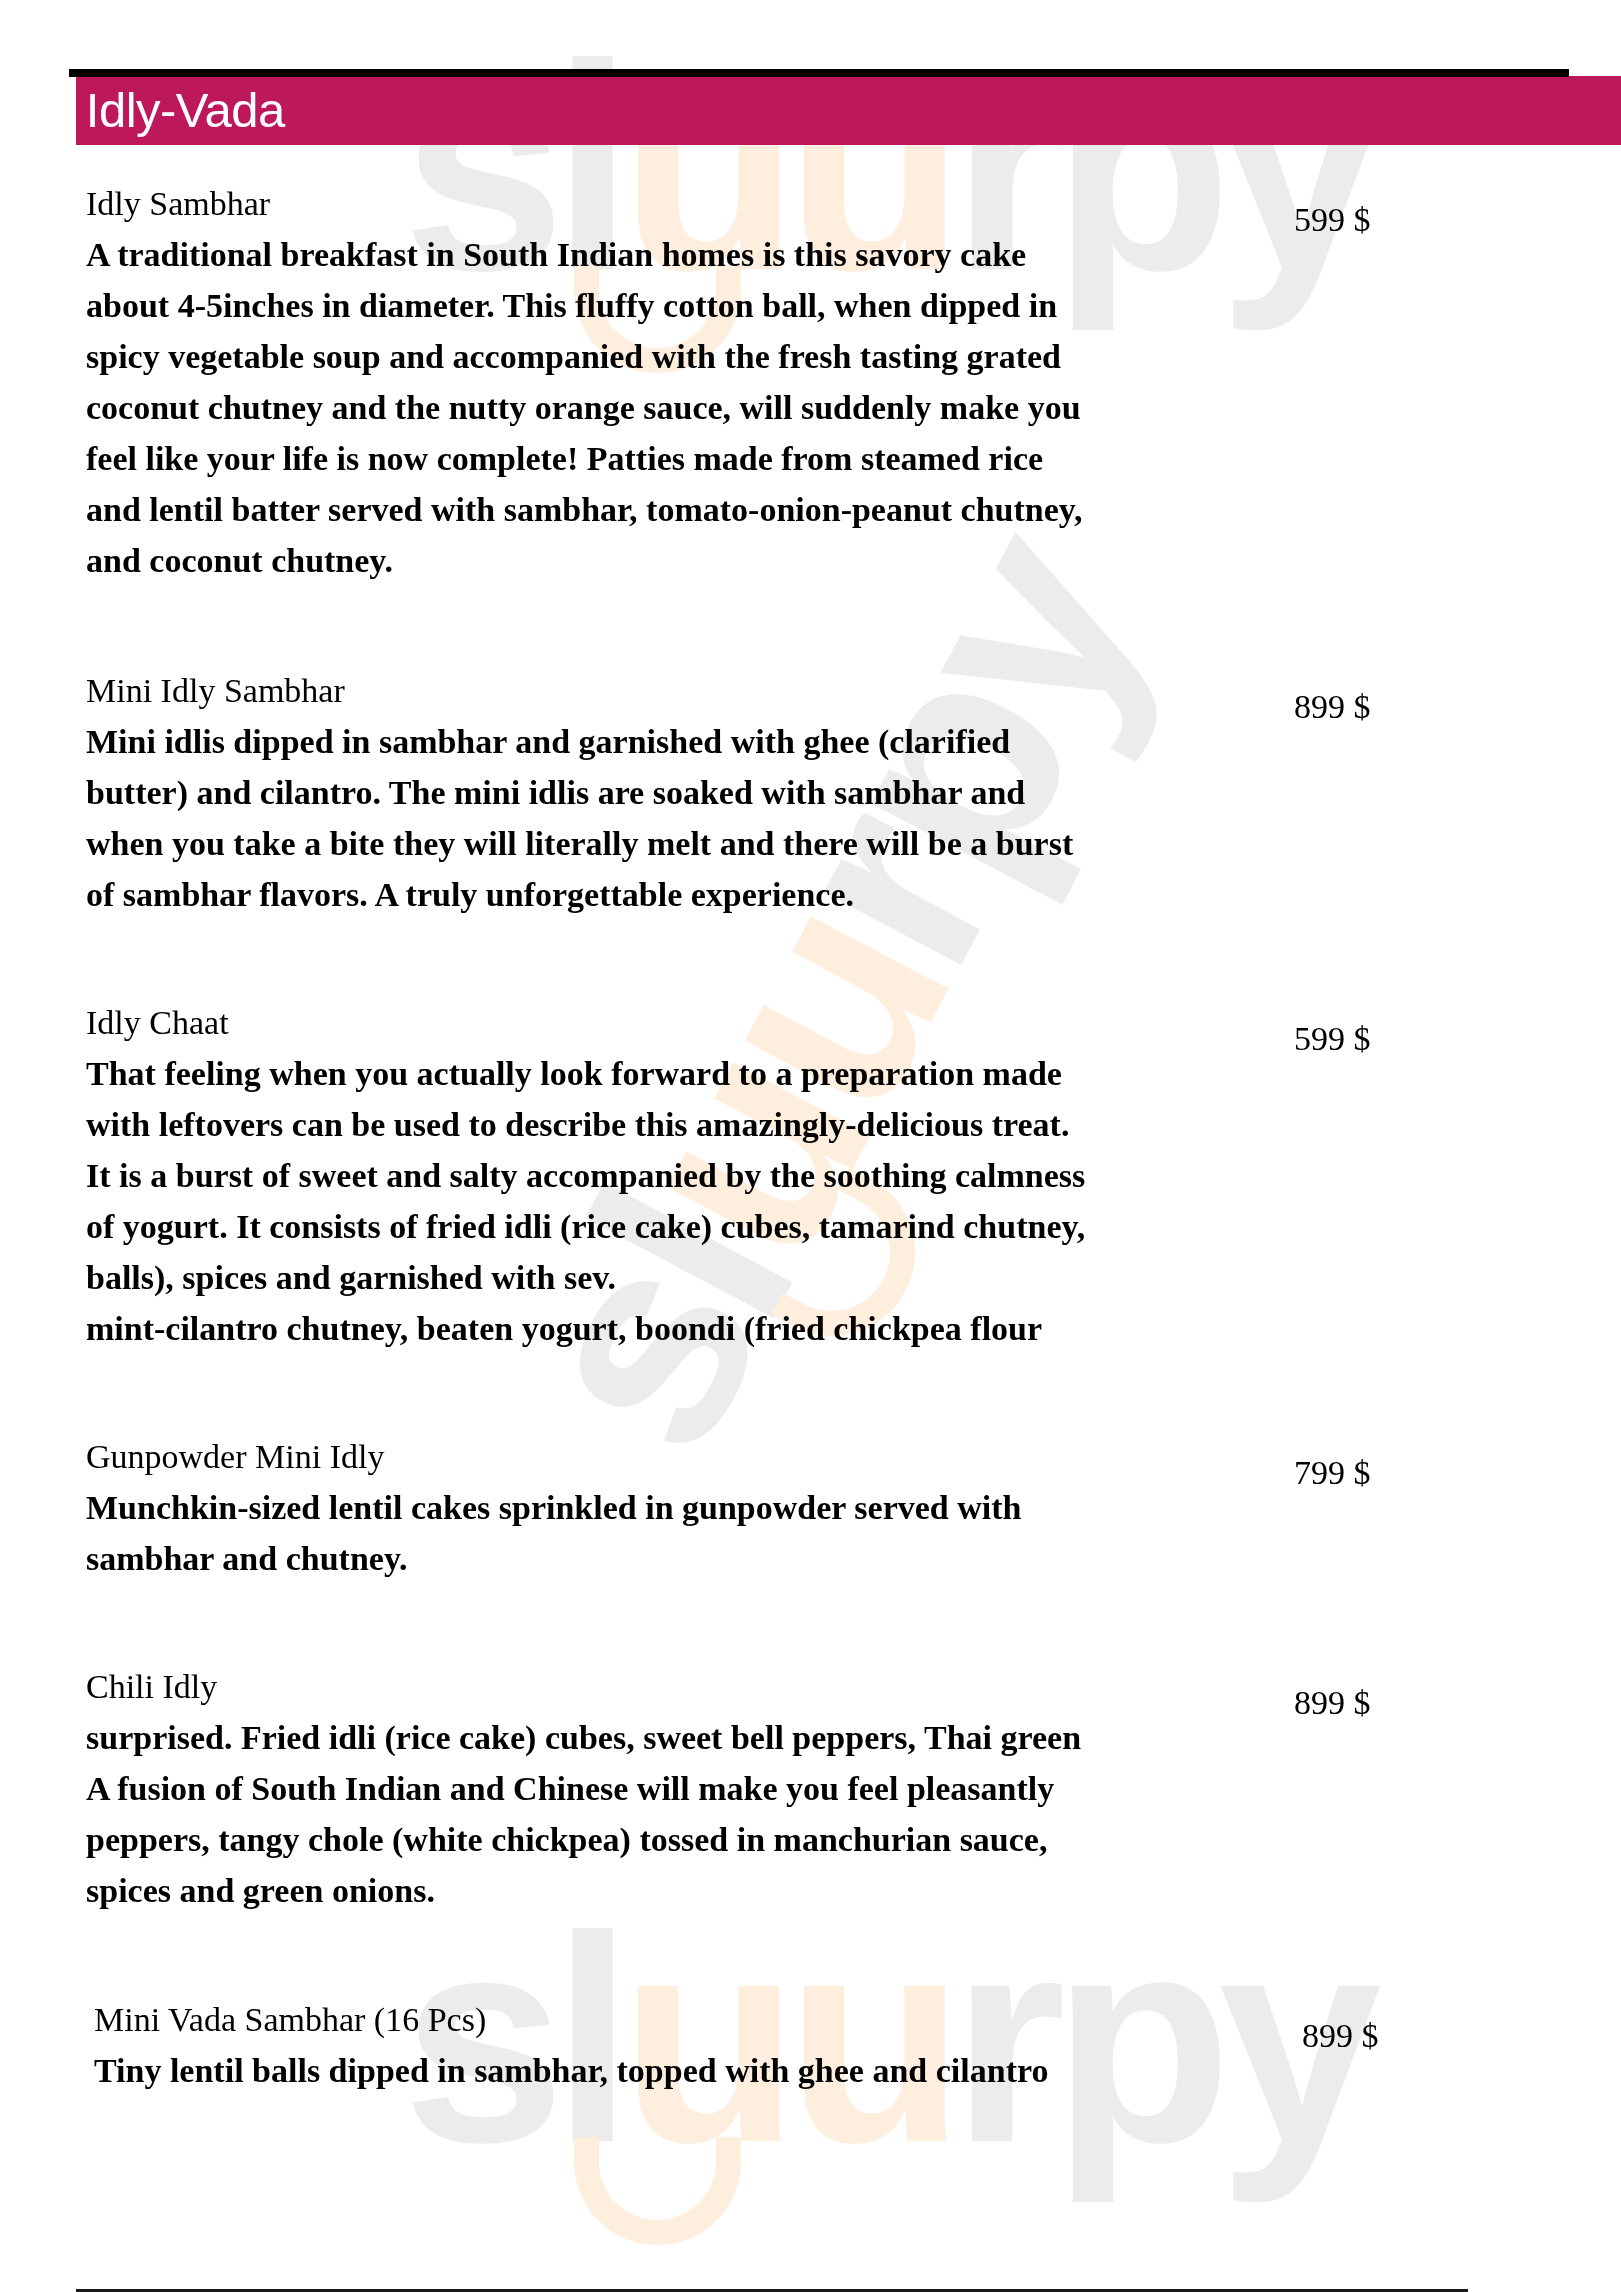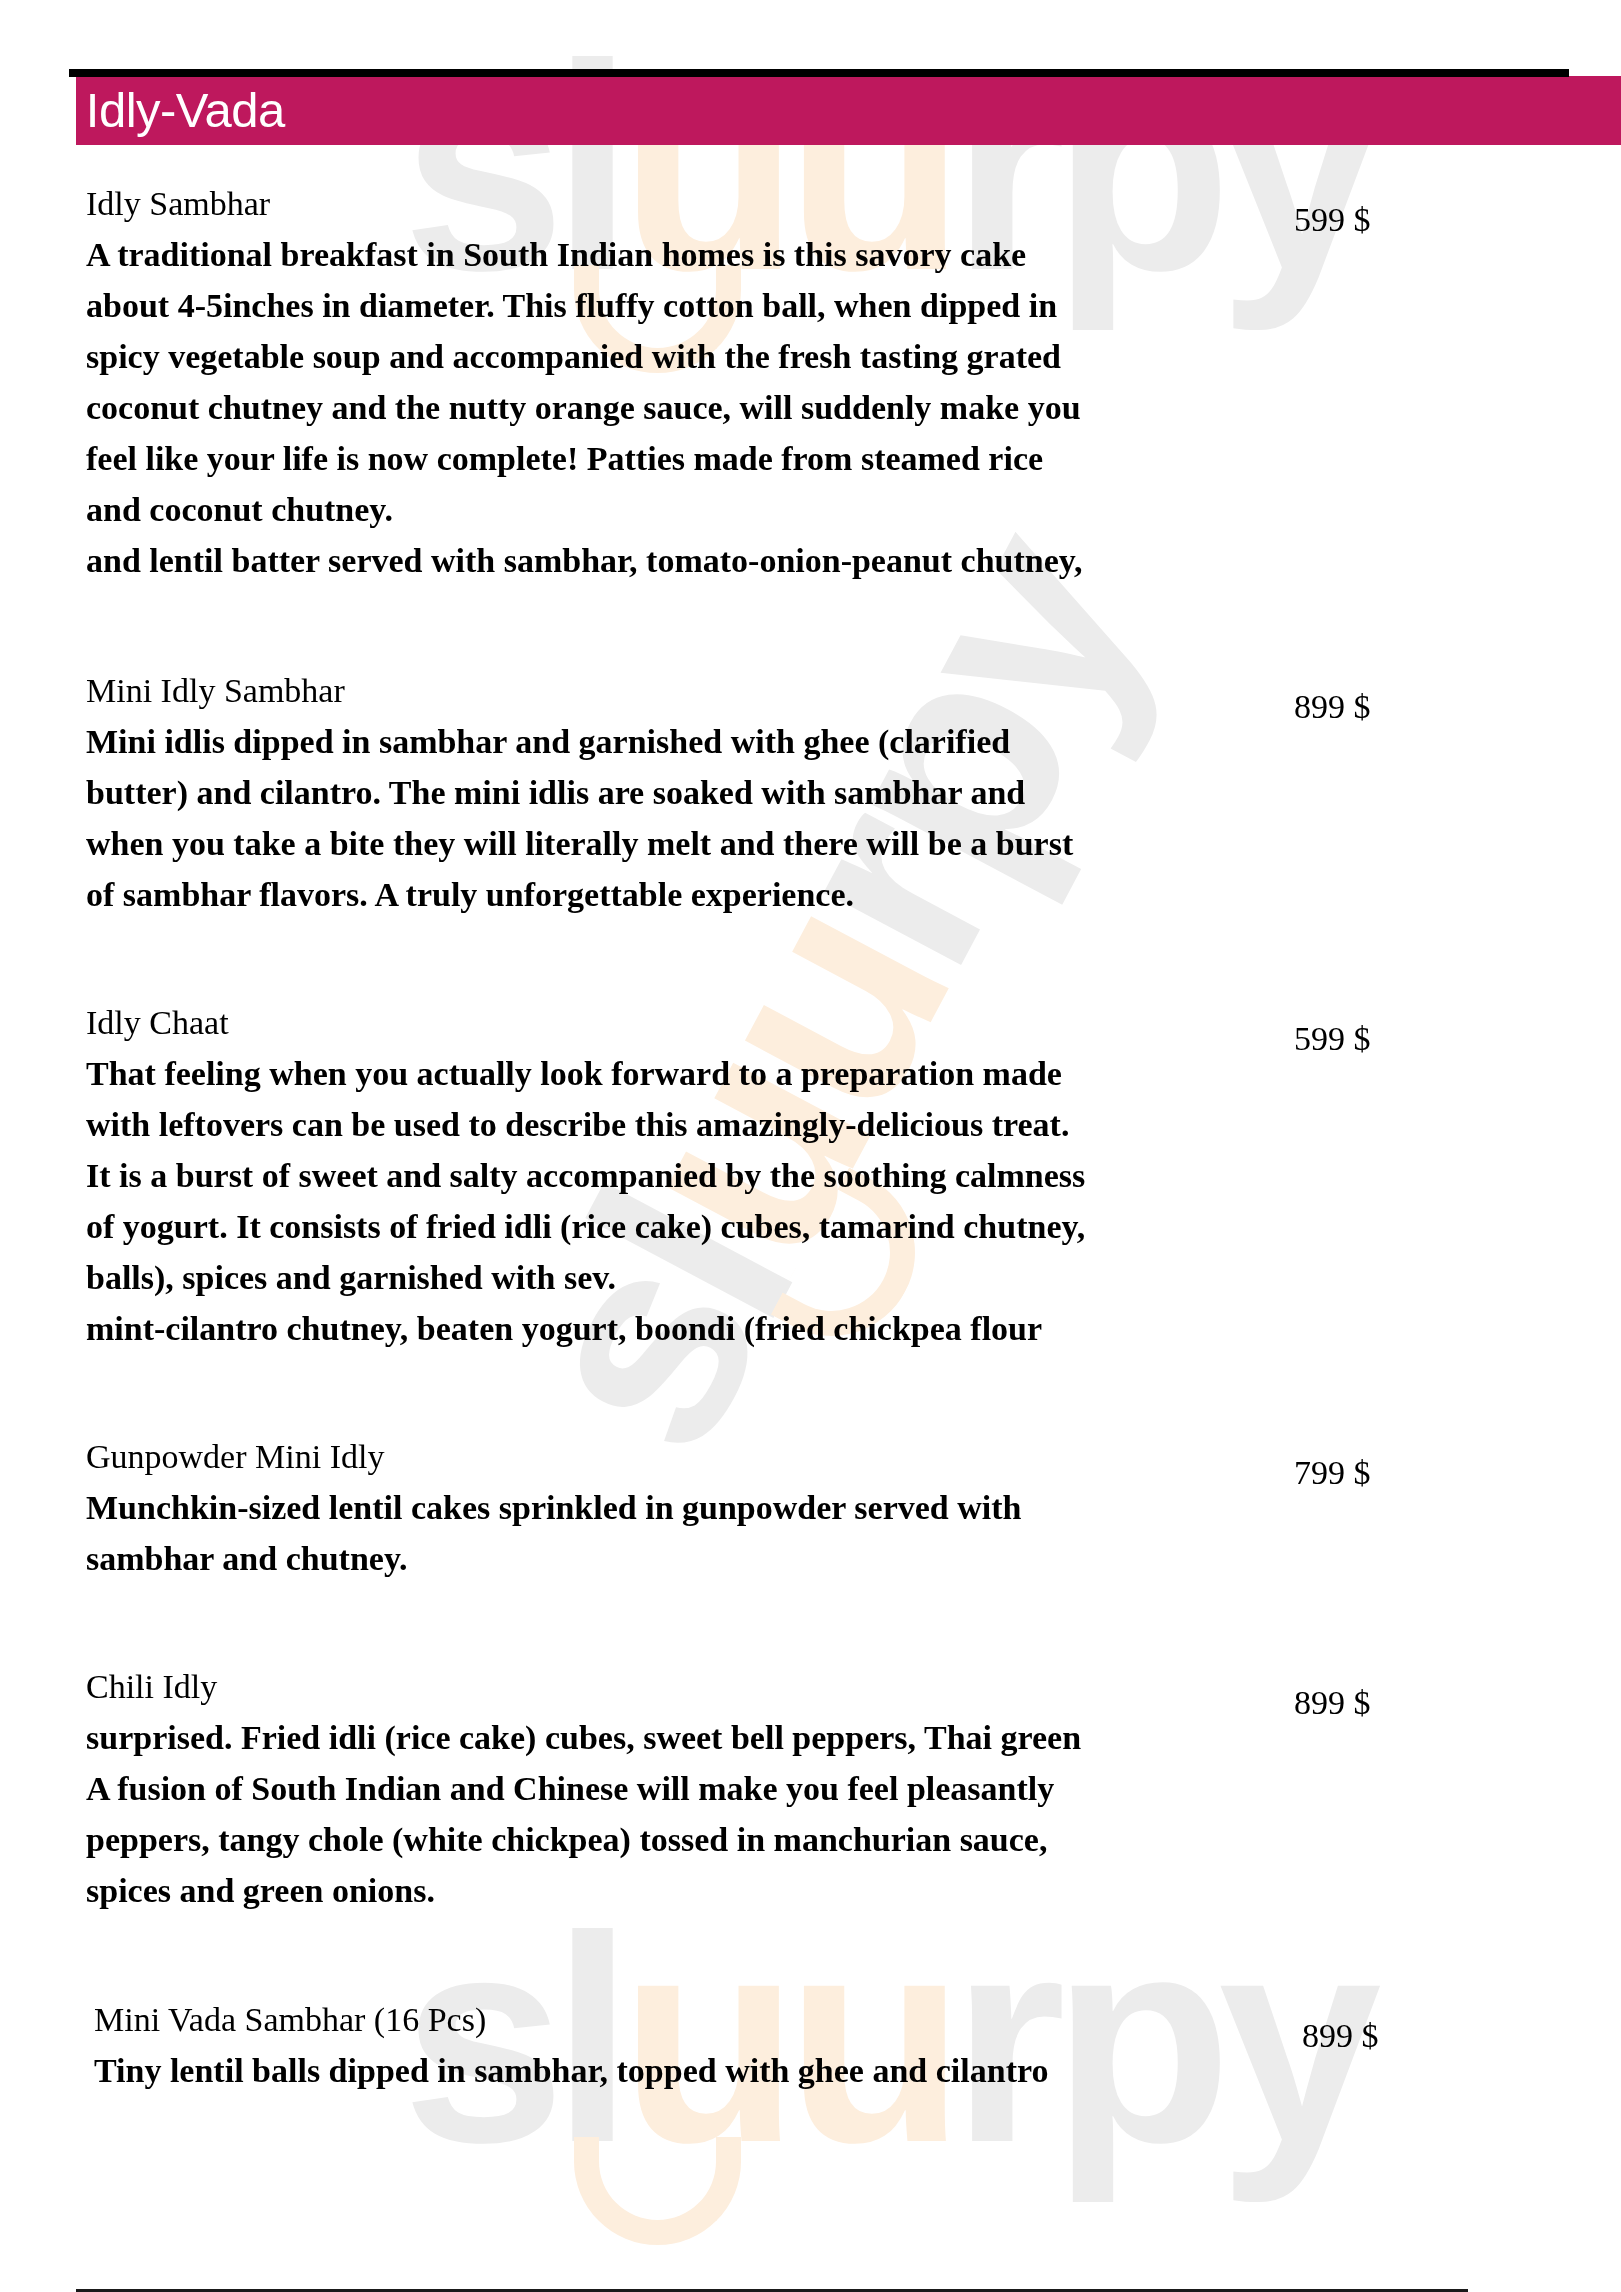--- a/index.html
+++ b/index.html
@@ -135,22 +135,22 @@
 </div>
 
 <div class="menu-item" style="top:178px;">
   <div class="item-name">Idly Sambhar</div>
   <div class="item-desc">
     <span class="line">A traditional breakfast in South Indian homes is this savory cake</span>
     <span class="line">about 4-5inches in diameter. This fluffy cotton ball, when dipped in</span>
     <span class="line">spicy vegetable soup and accompanied with the fresh tasting grated</span>
     <span class="line">coconut chutney and the nutty orange sauce, will suddenly make you</span>
     <span class="line">feel like your life is now complete! Patties made from steamed rice</span>
+    <span class="line">and lentil batter served with sambhar, tomato-onion-peanut chutney,</span>
     <span class="line">and coconut chutney.</span>
-    <span class="line">and lentil batter served with sambhar, tomato-onion-peanut chutney,</span>
   </div>
   <div class="item-price">599 $</div>
 </div>
 
 <div class="menu-item" style="top:665px;">
   <div class="item-name">Mini Idly Sambhar</div>
   <div class="item-desc">
     <span class="line">Mini idlis dipped in sambhar and garnished with ghee (clarified</span>
     <span class="line">butter) and cilantro. The mini idlis are soaked with sambhar and</span>
     <span class="line">when you take a bite they will literally melt and there will be a burst</span>

